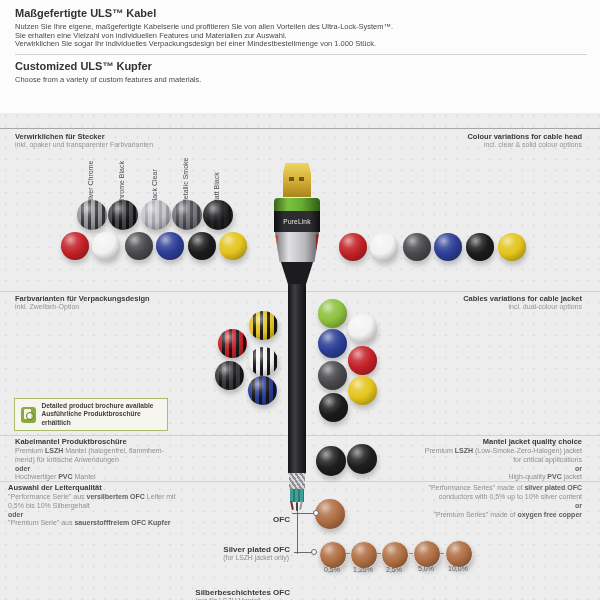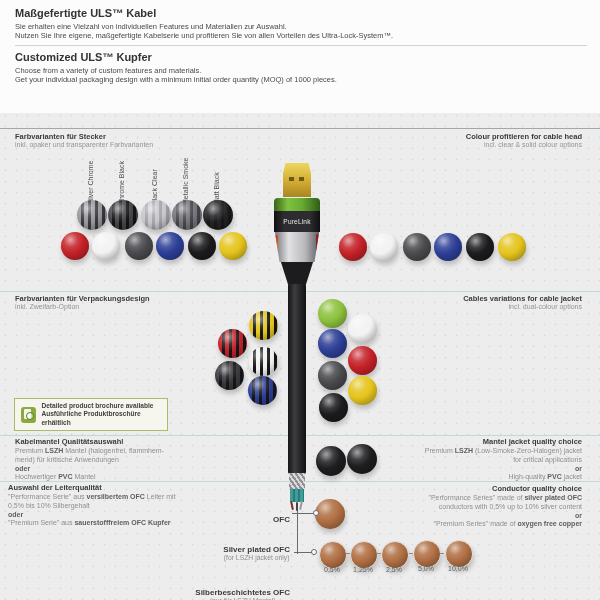--- a/index.html
+++ b/index.html
@@ -65,21 +65,21 @@
   #wires{left:290px;top:489px;width:14px;height:13px;
         background:repeating-linear-gradient(90deg,#3f9e98 0 3px,#2b7c76 3px 5px);}
   .strand{position:absolute;width:2px;height:9px;border-radius:1px;}
 
   
   .line{position:absolute;background:#6a6a6a;z-index:2;}
   .term{position:absolute;width:4px;height:4px;border:1px solid #6a6a6a;border-radius:50%;
         background:#fff;z-index:2;}
   .dash{position:absolute;width:4px;height:1px;background:#8a8a8a;z-index:2;}
   .pct{position:absolute;width:34px;text-align:center;font-size:7px;color:#5d5d5d;z-index:2;}
-  .clabel{position:absolute;text-align:center;z-index:2;}
+  .clabel{position:absolute;text-align:left;z-index:2;}
   .clabel .big{font-size:8px;font-weight:bold;color:#3b3b3b;}
   .clabel .note{font-size:6.8px;color:#8f8f8f;}
 
   
   #brochure{position:absolute;left:14px;top:398px;width:152px;height:31px;z-index:2;
         background:#f7f6ee;border:1px solid #a9bc6a;display:flex;align-items:center;cursor:pointer;}
   #bicon{width:16px;height:16px;margin:0 5px 0 6px;background:#8aaa3c;border-radius:3px;position:relative;}
   #bicon .sheet{position:absolute;left:3px;top:2px;width:7px;height:10px;background:#f4f4ee;border-radius:1px;}
   #bicon .lens{position:absolute;right:2px;bottom:3px;width:6px;height:6px;border:1.5px solid #5d7b1e;
         border-radius:50%;background:rgba(255,255,255,.55);}
@@ -88,38 +88,38 @@
 </head>
 <body>
 
 <div id="app">
   <div id="stage"></div>
 
   <div id="header">
     <div class="inner">
       <h1>Maßgefertigte ULS™ Kabel</h1>
       <div class="sp"></div>
+      <p>Nutzen Sie Ihre eigene, maßgefertigte Kabelserie und profitieren Sie von allen Vorteilen des Ultra-Lock-System™.</p>
       <p>Sie erhalten eine Vielzahl von individuellen Features und Materialien zur Auswahl.</p>
-      <p>Nutzen Sie Ihre eigene, maßgefertigte Kabelserie und profitieren Sie von allen Vorteilen des Ultra-Lock-System™.</p>
+      <p>Verwirklichen Sie sogar Ihr individuelles Verpackungsdesign bei einer Mindestbestellmenge von 1.000 Stück.</p>
       <hr class="hr">
       <h2>Customized ULS™ Kupfer</h2>
       <div class="sp"></div>
       <p>Choose from a variety of custom features and materials.</p>
-      <p>Get your individual packaging design with a minimum initial order quantity (MOQ) of 1000 pieces.</p>
     </div>
   </div>
 
   <div class="divider d-dark" style="top:128px"></div>
   <div class="divider d-teal" style="top:291px"></div>
   <div class="divider d-teal" style="top:435px"></div>
   <div class="divider d-teal" style="top:481px"></div>
 
-  <div class="t-title" style="left:15px;top:132px">Farbvarianten für Stecker</div>
+  <div class="t-title" style="left:15px;top:132px">Verwirklichen für Stecker</div>
   <div class="t-sub" style="left:15px;top:141px">inkl. opaker und transparenter Farbvarianten</div>
-  <div class="t-title r" style="top:132px">Colour profitieren for cable head</div>
+  <div class="t-title r" style="top:132px">Colour variations for cable head</div>
   <div class="t-sub r" style="top:141px">incl. clear &amp; solid colour options</div>
 
   <div class="vlabel" style="left:96px;top:196px">Silver Chrome</div>
   <div class="vlabel" style="left:127px;top:196px">Chrome Black</div>
   <div class="vlabel" style="left:160px;top:196px">Black Clear</div>
   <div class="vlabel" style="left:191px;top:196px">Metallic Smoke</div>
   <div class="vlabel" style="left:222px;top:196px">Matt Black</div>
 
   <div class="ball d30" style="left: 77px; top: 200px; background: repeating-linear-gradient(90deg, rgb(151, 151, 157) 0px, rgb(151, 151, 157) 4px, rgb(58, 58, 63) 4px, rgb(58, 58, 63) 7px);"></div>
   <div class="ball d30" style="left: 108px; top: 200px; background: repeating-linear-gradient(90deg, rgb(69, 69, 74) 0px, rgb(69, 69, 74) 4px, rgb(20, 20, 22) 4px, rgb(20, 20, 22) 7px);"></div>
@@ -165,21 +165,21 @@
       <div class="sheet"></div>
         <div class="lens"></div>
     </div>
     <div id="btext">
       <div>Detailed product brochure available</div>
       <div>Ausführliche Produktbroschüre erhältlich</div>
     </div>
   </div>
 
   <div class="blk" style="left:15px;top:437px;width:185px">
-    <div class="bt">Kabelmantel Qualitätsauswahl</div>
+    <div class="bt">Kabelmantel Produktbroschüre</div>
     <div><span>Premium </span><strong>LSZH</strong><span> Mantel (halogenfrei, flammhem-</span></div>
     <div>mend) für kritische Anwendungen</div>
     <div><strong>oder</strong></div>
     <div><span>Hochwertiger </span><strong>PVC</strong><span> Mantel</span></div>
   </div>
   <div class="blk r" style="top:437px;width:200px">
     <div class="bt">Mantel jacket quality choice</div>
     <div><span>Premium </span><strong>LSZH</strong><span> (Low-Smoke-Zero-Halogen) jacket</span></div>
     <div>for critical applications</div>
     <div><strong>or</strong></div>
@@ -189,21 +189,20 @@
   <div class="ball d30" style="left: 347px; top: 444px; background: rgb(30, 30, 32);"></div>
 
   <div class="blk" style="left:8px;top:483px;width:190px">
     <div class="bt">Auswahl der Leiterqualität</div>
     <div><span>"Performance Serie" aus </span><strong>versilbertem OFC</strong><span> Leiter mit</span></div>
     <div>0,5% bis 10% Silbergehalt</div>
     <div><strong>oder</strong></div>
     <div><span>"Premium Serie" aus </span><strong>sauerstofffreiem OFC Kupfer</strong></div>
   </div>
   <div class="blk r" style="top:484px;width:210px">
-    <div class="bt">Conductor quality choice</div>
     <div><span>"Performance Series" made of </span><strong>silver plated OFC</strong></div>
     <div>conductors with 0,5% up to 10% silver content</div>
     <div><strong>or</strong></div>
     <div><span>"Premium Series" made of </span><strong>oxygen free copper</strong></div>
   </div>
 
   <div class="clabel" style="right:310px;top:508px">
     <span class="big">OFC</span>
   </div>
   <div class="ball d30" style="left: 315px; top: 499px; background: rgb(176, 111, 67);"></div>

